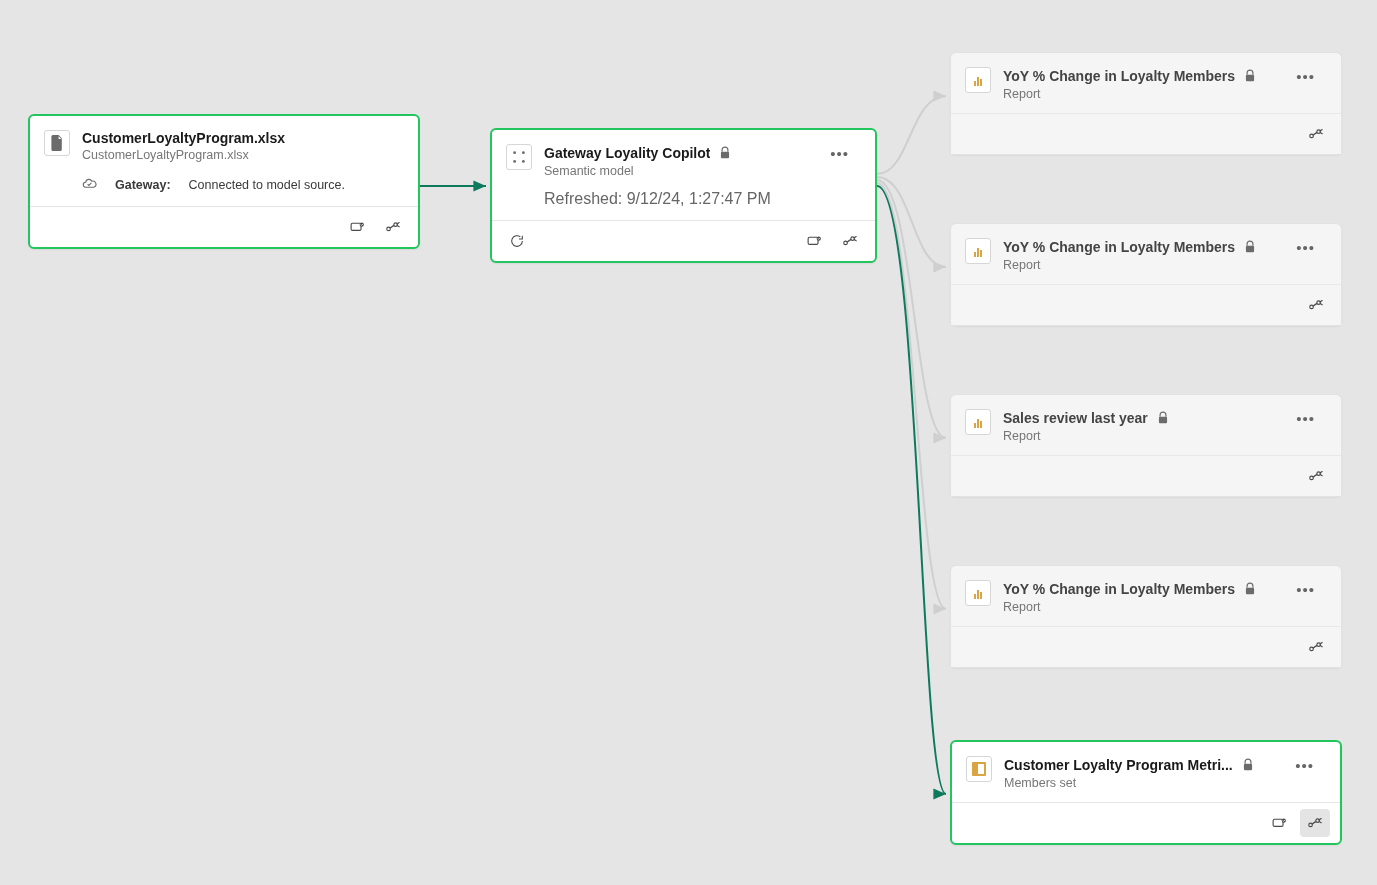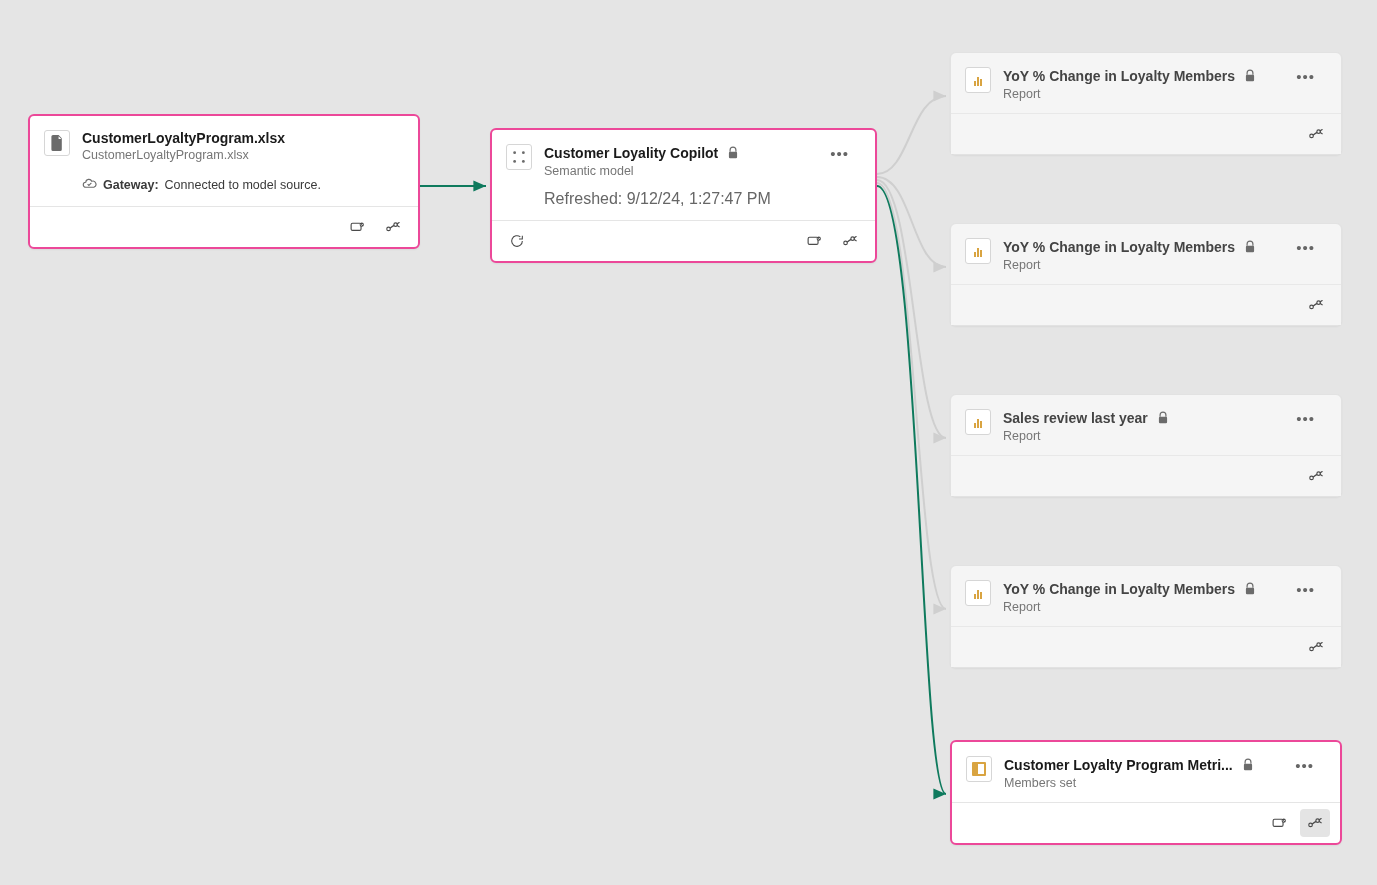--- a/index.html
+++ b/index.html
@@ -27,21 +27,21 @@
       position: absolute;
       background: #fff;
       border: 1px solid #d6d6d6;
       border-radius: 6px;
       z-index: 2;
       display: flex;
       flex-direction: column;
       box-shadow: 0 1px 2px rgba(0,0,0,0.05);
     }
     .node.active {
-      border: 2px solid #ec4899;
+      border: 2px solid #22c55e;
     }
     .node.inactive {
       background: #f5f5f5;
       border: 1px solid #e2e2e2;
     }
     .node-header {
       display: flex;
       align-items: flex-start;
       padding: 14px 14px 12px 14px;
       gap: 12px;
@@ -108,21 +108,21 @@
       font-size: 12.5px;
       color: #767676;
       margin-top: 2px;
     }
     .node-extra {
       font-size: 12.5px;
       color: #3a3a3a;
       margin-top: 14px;
       display: flex;
       align-items: center;
-      gap: 6px;
+      gap: 18px;
     }
     .node-extra .label { font-weight: 600; }
     .gateway-icon svg { width: 15px; height: 15px; fill: #6b6b6b; }
     .refreshed {
       font-size: 16px;
       color: #666;
       margin-top: 12px;
     }
     .node-more {
       padding: 0 12px;
@@ -234,21 +234,21 @@
       <div class="node-icon model-icon">
         <svg viewBox="0 0 16 16">
             <circle cx="3" cy="3" r="1.6"></circle>
             <circle cx="13" cy="3" r="1.6"></circle>
             <circle cx="3" cy="13" r="1.6"></circle>
             <circle cx="13" cy="13" r="1.6"></circle>
           </svg>
       </div>
       <div class="node-body">
         <div class="node-title-row">
-          <div class="node-title">Customer Loyality Copilot</div>
+          <div class="node-title">Gateway Loyality Copilot</div>
           <span class="lock-badge">
             <svg viewBox="0 0 24 24">
                 <path d="M7 10V7a5 5 0 0 1 10 0v3" fill="none" stroke="#6b6b6b" stroke-width="2"></path>
                 <rect x="5" y="10" width="14" height="11" rx="2"></rect>
               </svg>
           </span>
         </div>
         <div class="node-subtitle">Semantic model</div>
         <div class="refreshed">
           <span>Refreshed:</span>

